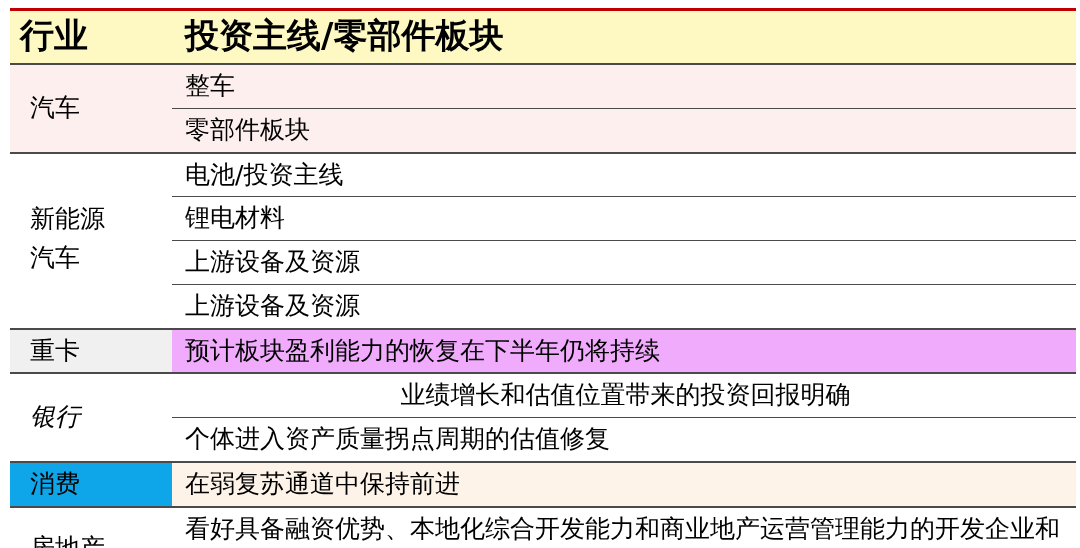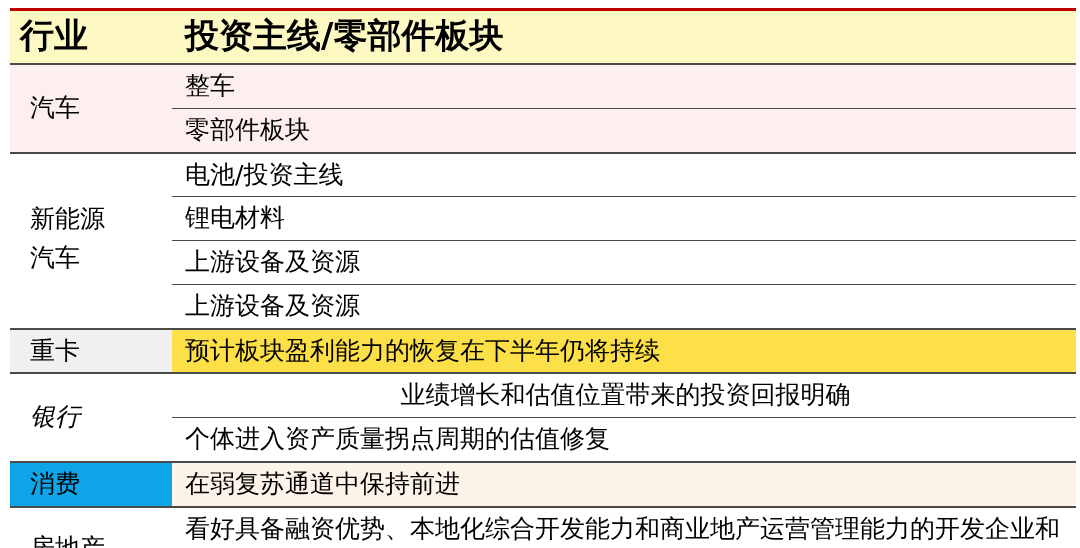--- a/index.html
+++ b/index.html
@@ -95,21 +95,21 @@
           <td class="theme-cell inner" style="background: rgb(255, 255, 255);">锂电材料</td>
         </tr>
         <tr>
           <td class="theme-cell inner" style="background: rgb(255, 255, 255);">上游设备及资源</td>
         </tr>
         <tr>
           <td class="theme-cell inner" style="background: rgb(255, 255, 255);">上游设备及资源</td>
         </tr>
         <tr class="group-start">
           <td class="industry-cell" rowspan="1" style="background: rgb(240, 240, 240); margin-left: 12px;">重卡</td>
-          <td class="theme-cell" style="background: #fde047;">预计板块盈利能力的恢复在下半年仍将持续</td>
+          <td class="theme-cell" style="background: #f0abfc;">预计板块盈利能力的恢复在下半年仍将持续</td>
         </tr>
         <tr class="group-start">
           <td class="industry-cell" rowspan="2" style="background: rgb(255, 255, 255); font-style: italic;">银行</td>
           <td class="theme-cell" style="background: rgb(255, 255, 255); text-align: center;">业绩增长和估值位置带来的投资回报明确</td>
         </tr>
         <tr>
           <td class="theme-cell inner" style="background: rgb(255, 255, 255); margin-top: 23px;">个体进入资产质量拐点周期的估值修复</td>
         </tr>
         <tr class="group-start">
           <td class="industry-cell" rowspan="1" style="background: #0ea5e9;">消费</td>

